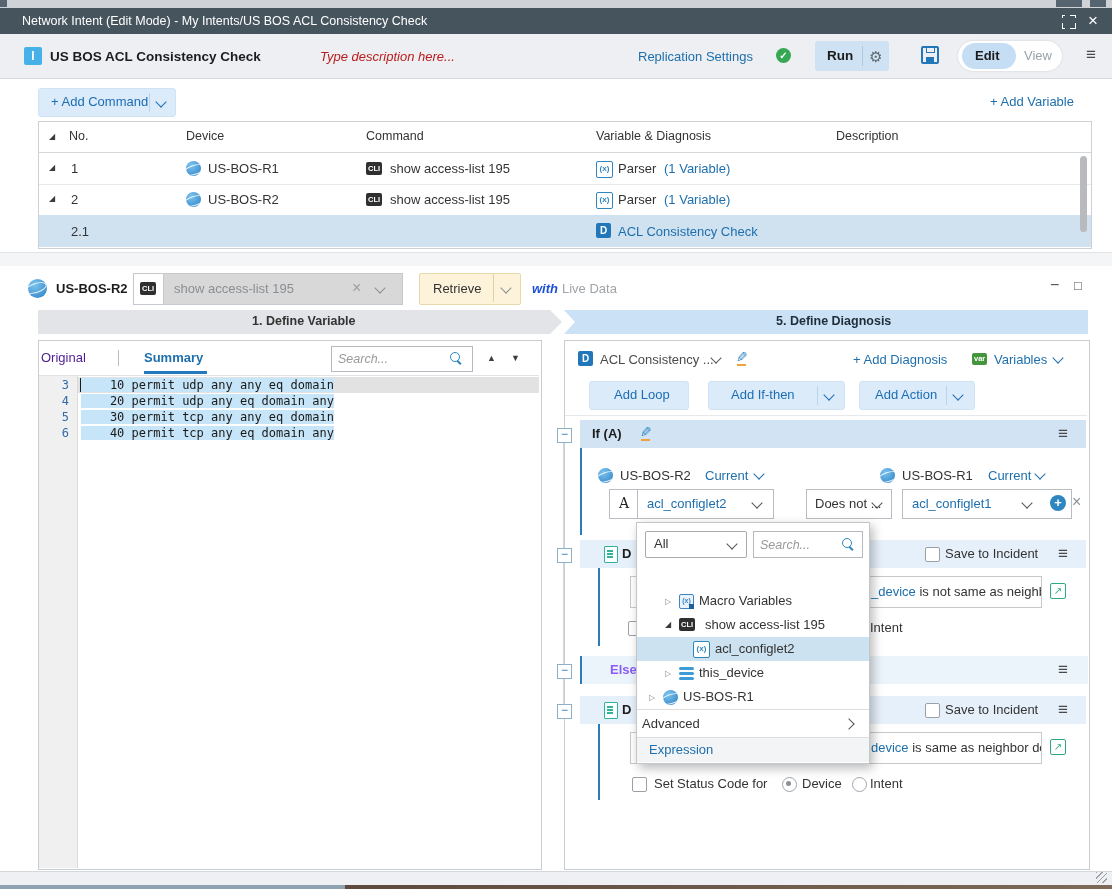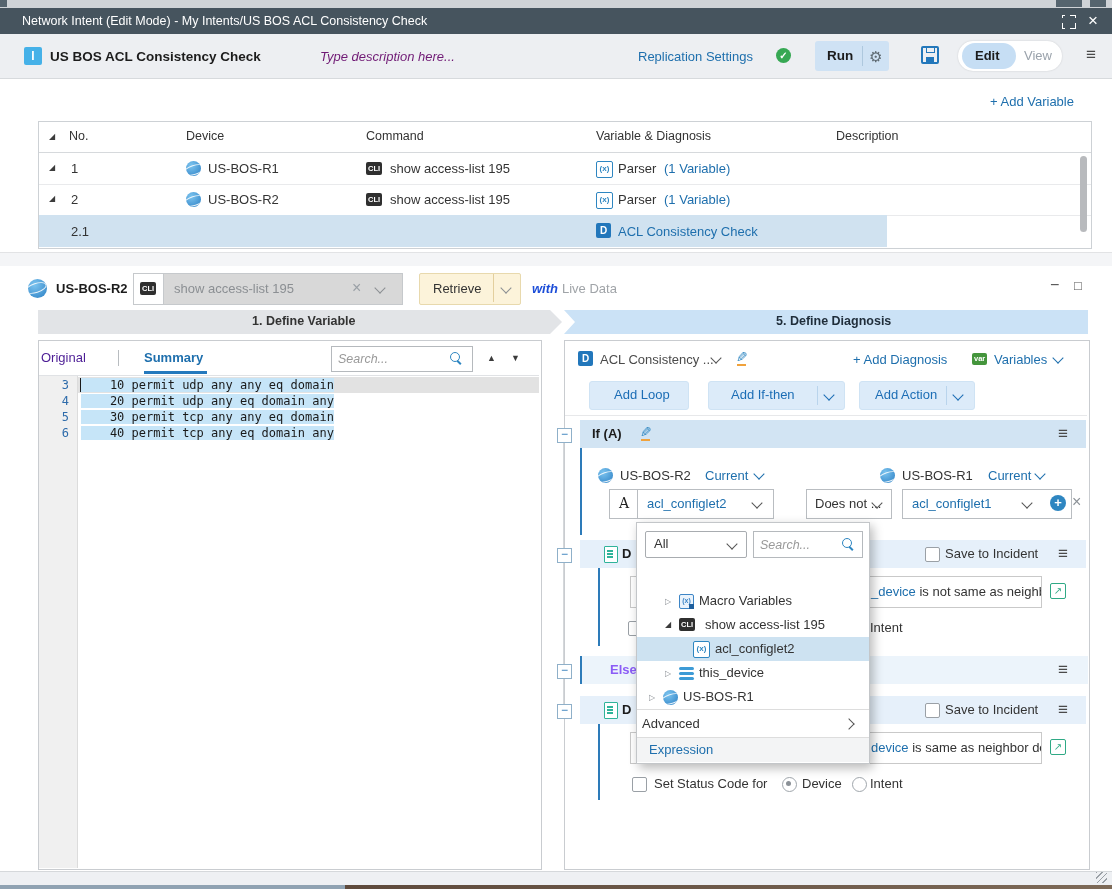--- a/index.html
+++ b/index.html
@@ -2,21 +2,21 @@
 <html><head>
 <meta charset="utf-8">
 <style>
   html,body{margin:0;padding:0;background:#2a2a2a;}
   .screen{position:relative;width:1112px;height:889px;background:#ffffff;overflow:hidden;
           font-family:"Liberation Sans",sans-serif;font-size:13px;color:#333;}
   .abs{position:absolute;}
   .t{position:absolute;white-space:nowrap;}
   .bold{font-weight:bold;}
   .blue{color:#1e6fad;}
-  .gray{color:#701a75;}
+  .gray{color:#b91c1c;}
   .italic{font-style:italic;}
   input{font-family:"Liberation Sans",sans-serif;}
   input::placeholder{font-style:italic;color:#999;}
   
   .chev{position:absolute;width:7px;height:7px;border-right:1.6px solid currentColor;border-bottom:1.6px solid currentColor;transform:rotate(45deg);}
   .chev-right{transform:rotate(-45deg);}
   
   .ic-device{position:absolute;width:15px;height:15px;border-radius:50%;background:radial-gradient(circle at 35% 30%,#7cc4ef,#2b7fc4);overflow:hidden;}
   .ic-device::after{content:"";position:absolute;left:-3px;top:4px;width:20px;height:8px;border:1.4px solid rgba(255,255,255,.85);border-radius:50%;transform:rotate(-18deg);}
   .ic-cli{position:absolute;background:#2f2f2f;color:#fff;font-size:7.5px;font-weight:bold;line-height:13px;height:13px;padding:0 2px;border-radius:2px;text-align:center;}
@@ -101,20 +101,25 @@
     </div>
     <span class="ic-save" style="left:921px;top:12px;"></span>
     <div class="abs" style="left:958px;top:7px;width:104px;height:30px;background:#fff;border-radius:15px;box-shadow:0 0 2px rgba(0,0,0,.15);">
       <span class="abs" style="left:4px;top:2px;width:54px;height:26px;background:#c6def4;border-radius:13px;"></span>
       <span class="t bold" style="left:17px;top:7px;color:#1c1c1c;">Edit</span>
       <span class="t" style="left:66px;top:7px;color:#9aa2ab;">View</span>
     </div>
     <span class="ic-burger" style="left:1086px;top:14px;"></span>
   </div>
 
+  <div class="lightbtn" style="left:38px;top:88px;width:136px;height:27px;">
+    <span class="t" style="left:12px;top:5px;">+ Add Command</span>
+    <span class="abs" style="left:110px;top:4px;width:1px;height:19px;background:#b9d4ec;"></span>
+    <span class="chev" style="left:118px;top:9px;color:#1b6db5;"></span>
+  </div>
   <span class="t blue" style="left:990px;top:94px;">+ Add Variable</span>
 
   <div class="abs" style="left:38px;top:121px;width:1052px;height:126px;border:1px solid #cdd1d5;background:#fff;">
     <div class="abs" style="left:0;top:0;width:1052px;height:30px;border-bottom:1px solid #d6d9dc;">
       <span class="ic-tri-exp" style="left:10px;top:11px;"></span>
       <span class="t" style="left:30px;top:7px;font-size:12.5px;">No.</span>
       <span class="t" style="left:147px;top:7px;font-size:12.5px;">Device</span>
       <span class="t" style="left:327px;top:7px;font-size:12.5px;">Command</span>
       <span class="t" style="left:557px;top:7px;font-size:12.5px;">Variable &amp; Diagnosis</span>
       <span class="t" style="left:797px;top:7px;font-size:12.5px;">Description</span>
@@ -137,21 +142,21 @@
       <span class="t" style="left:32px;top:8px;">2</span>
       <span class="ic-device" style="left:147px;top:8px;"></span>
       <span class="t" style="left:169px;top:8px;">US-BOS-R2</span>
       <span class="ic-cli" style="left:327px;top:9px;">CLI</span>
       <span class="t" style="left:351px;top:8px;">show access-list 195</span>
       <span class="ic-varbadge" style="left:557px;top:8px;"></span>
       <span class="t" style="left:579px;top:8px;">Parser</span>
       <span class="t blue" style="left:625px;top:8px;">(1 Variable)</span>
     </div>
 
-    <div class="abs" style="left:0;top:93px;width:848px;height:32px;background:#d0e2f0;">
+    <div class="abs" style="left:0;top:93px;width:1052px;height:32px;background:#d0e2f0;">
       <span class="t" style="left:32px;top:9px;">2.1</span>
       <span class="ic-dbadge" style="left:557px;top:8px;">D</span>
       <span class="t blue" style="left:579px;top:9px;">ACL Consistency Check</span>
     </div>
     <div class="abs" style="left:1041px;top:34px;width:7px;height:76px;background:#b8babd;border-radius:4px;"></div>
   </div>
 
   <div class="abs" style="left:0;top:252px;width:1112px;height:13px;background:#f4f5f7;border-top:1px solid #e2e3e5;border-bottom:1px solid #e2e3e5;"></div>
 
   <div class="abs" style="left:0;top:266px;width:1112px;height:42px;background:#fff;">

